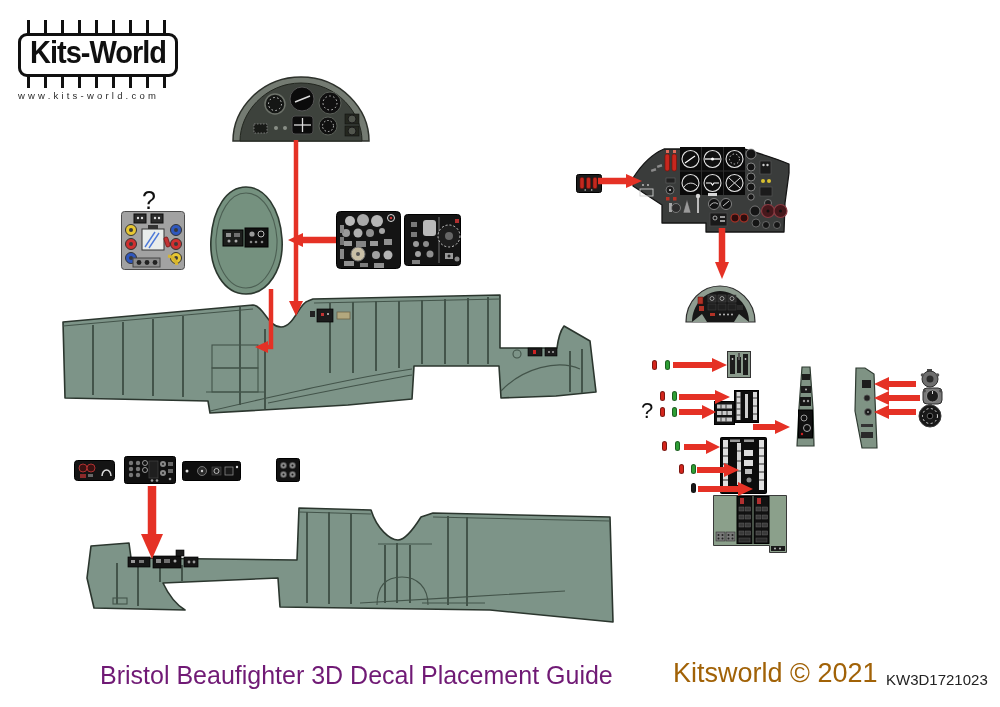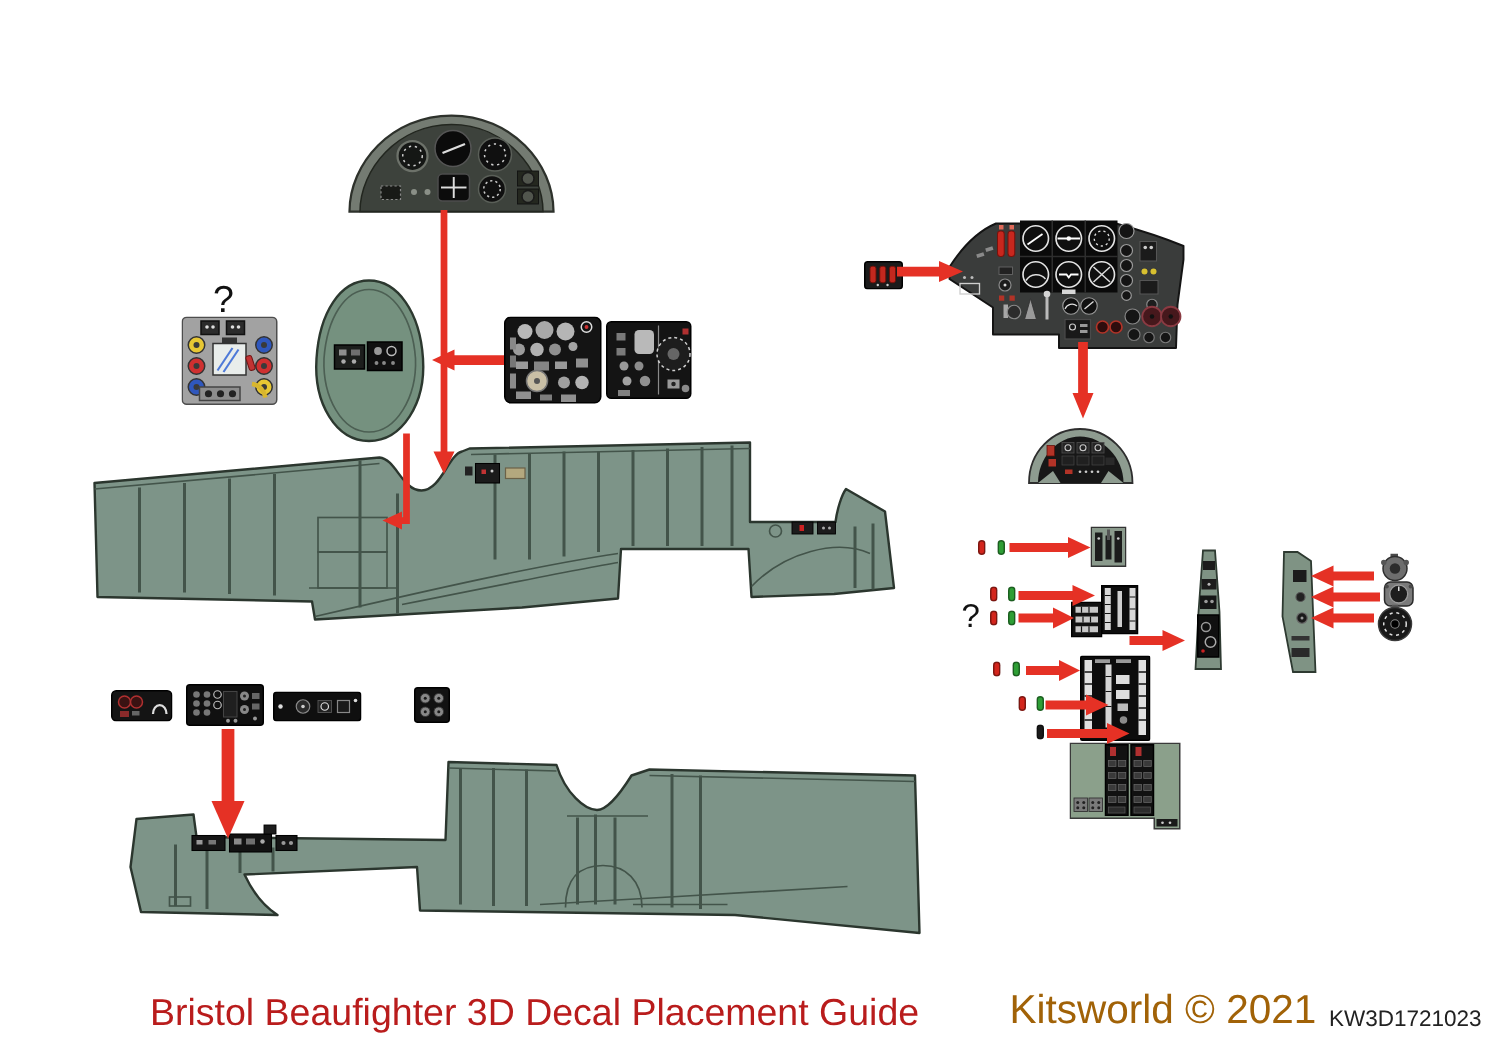--- a/index.html
+++ b/index.html
@@ -20,29 +20,37 @@
   .fl1{stroke:var(--fuselage-line,#43544a);stroke-width:1.1;fill:none;}
   .spk{fill:#b9b9b9;}
   .wring{fill:#0f0f0f;stroke:#e3e3e3;stroke-width:1.1;}
   .arrowline{stroke:var(--arrow-red,#e53125);fill:none;}
   .arrowhead{fill:var(--arrow-red,#e53125);stroke:none;}
   .pill{position:absolute;width:5px;height:10px;border-radius:2.5px;box-sizing:border-box;border:1px solid rgba(0,0,0,.4);z-index:4;}
   .pill.red{background:var(--pill-red,#d3251c);}
   .pill.green{background:var(--pill-green,#2e9e35);}
   .pill.black{background:var(--pill-black,#1a1a1a);}
   
-  .f-title{font-size:25px;color:#b91c1c;}
+  .f-title{font-size:25px;color:#701a75;}
   .f-brand{font-size:27px;color:#a16207;}
   .f-code{font-size:15px;color:#222;text-align:right;}
 </style>
 </head>
 <body>
 
 <div id="canvas">
 
+  <div class="abs" style="left:18px;top:20px;">
+    <div class="ticks"></div>
+    <div class="logo-box">
+      <span class="logo-text">Kits-World</span>
+    </div>
+    <div class="ticks bottom"></div>
+    <div class="logo-url">www.kits-world.com</div>
+  </div>
 
   <div class="abs qmark" style="left:142px;top:186px;">?</div>
   <div class="abs qmark" style="left:641px;top:398px;font-size:22px;">?</div>
 
   <svg class="abs" style="left:230px;top:72px;" width="142" height="72" viewBox="0 0 142 72">
     <path d="M3,69 C3,37 31,5 71,5 C111,5 139,37 139,69 Z" fill="var(--dome-rim,#747b72)" stroke="#2d312b" stroke-width="1.5"></path>
     <path d="M10,69 C10,41 35,11 71,11 C107,11 132,41 132,69 Z" fill="var(--dome-face,#3d423c)" stroke="#22261f" stroke-width="1"></path>
     <g>
       <circle cx="45" cy="32" r="10" fill="#151715" stroke="#6d726a" stroke-width="1.5"></circle>
       <circle cx="45" cy="32" r="6.5" fill="none" stroke="#cfcfcf" stroke-width="1" stroke-dasharray="1.5,2.5"></circle>

